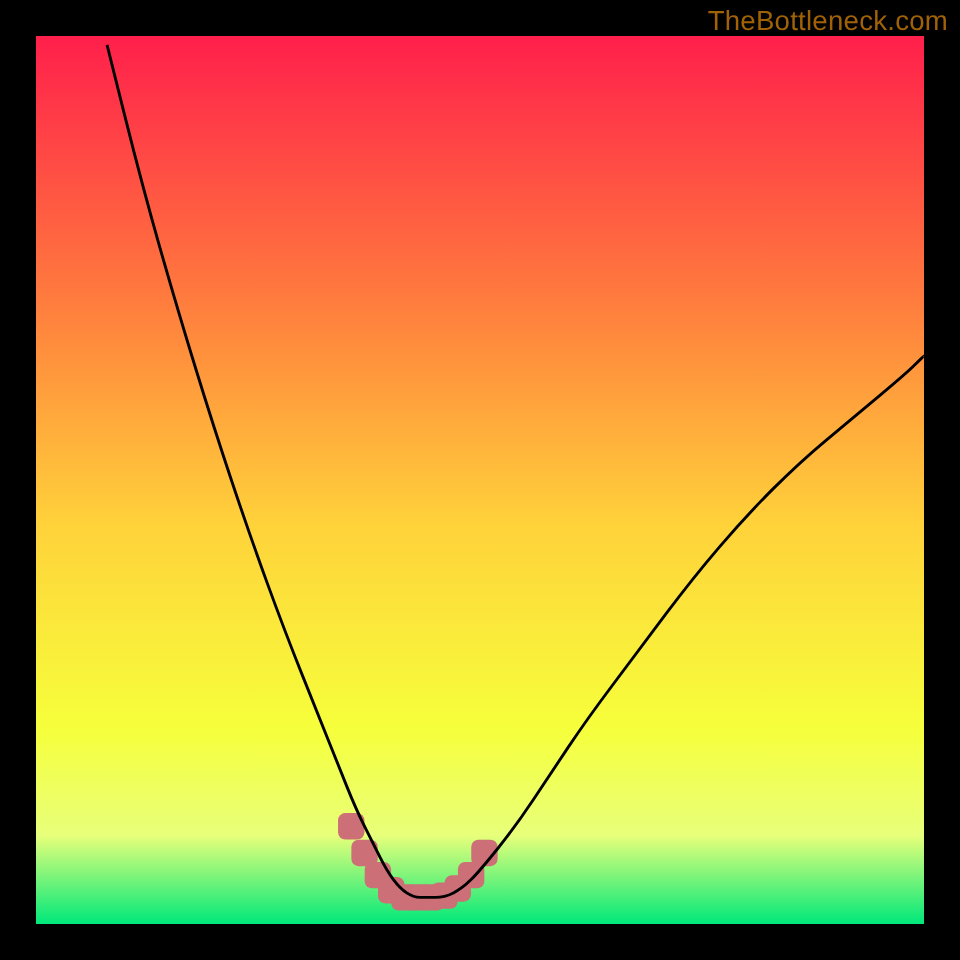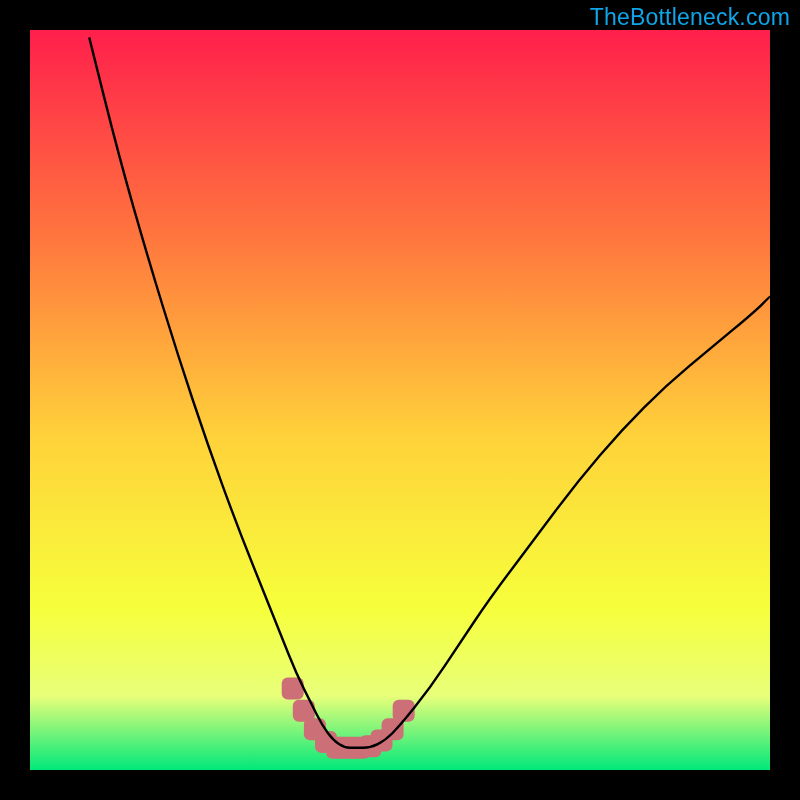--- a/index.html
+++ b/index.html
@@ -16,21 +16,21 @@
     left: 0;
     top: 0;
     width: 800px;
     height: 800px;
     background: #000;
   }
   .watermark {
     position: absolute;
     top: 4px;
     right: 10px;
-    color: #0ea5e9;
+    color: #a16207;
     font-size: 23px;
     letter-spacing: 0.2px;
     font-weight: 400;
   }
   .plot {
     position: absolute;
     left: 30px;
     top: 30px;
     width: 740px;
     height: 740px;

